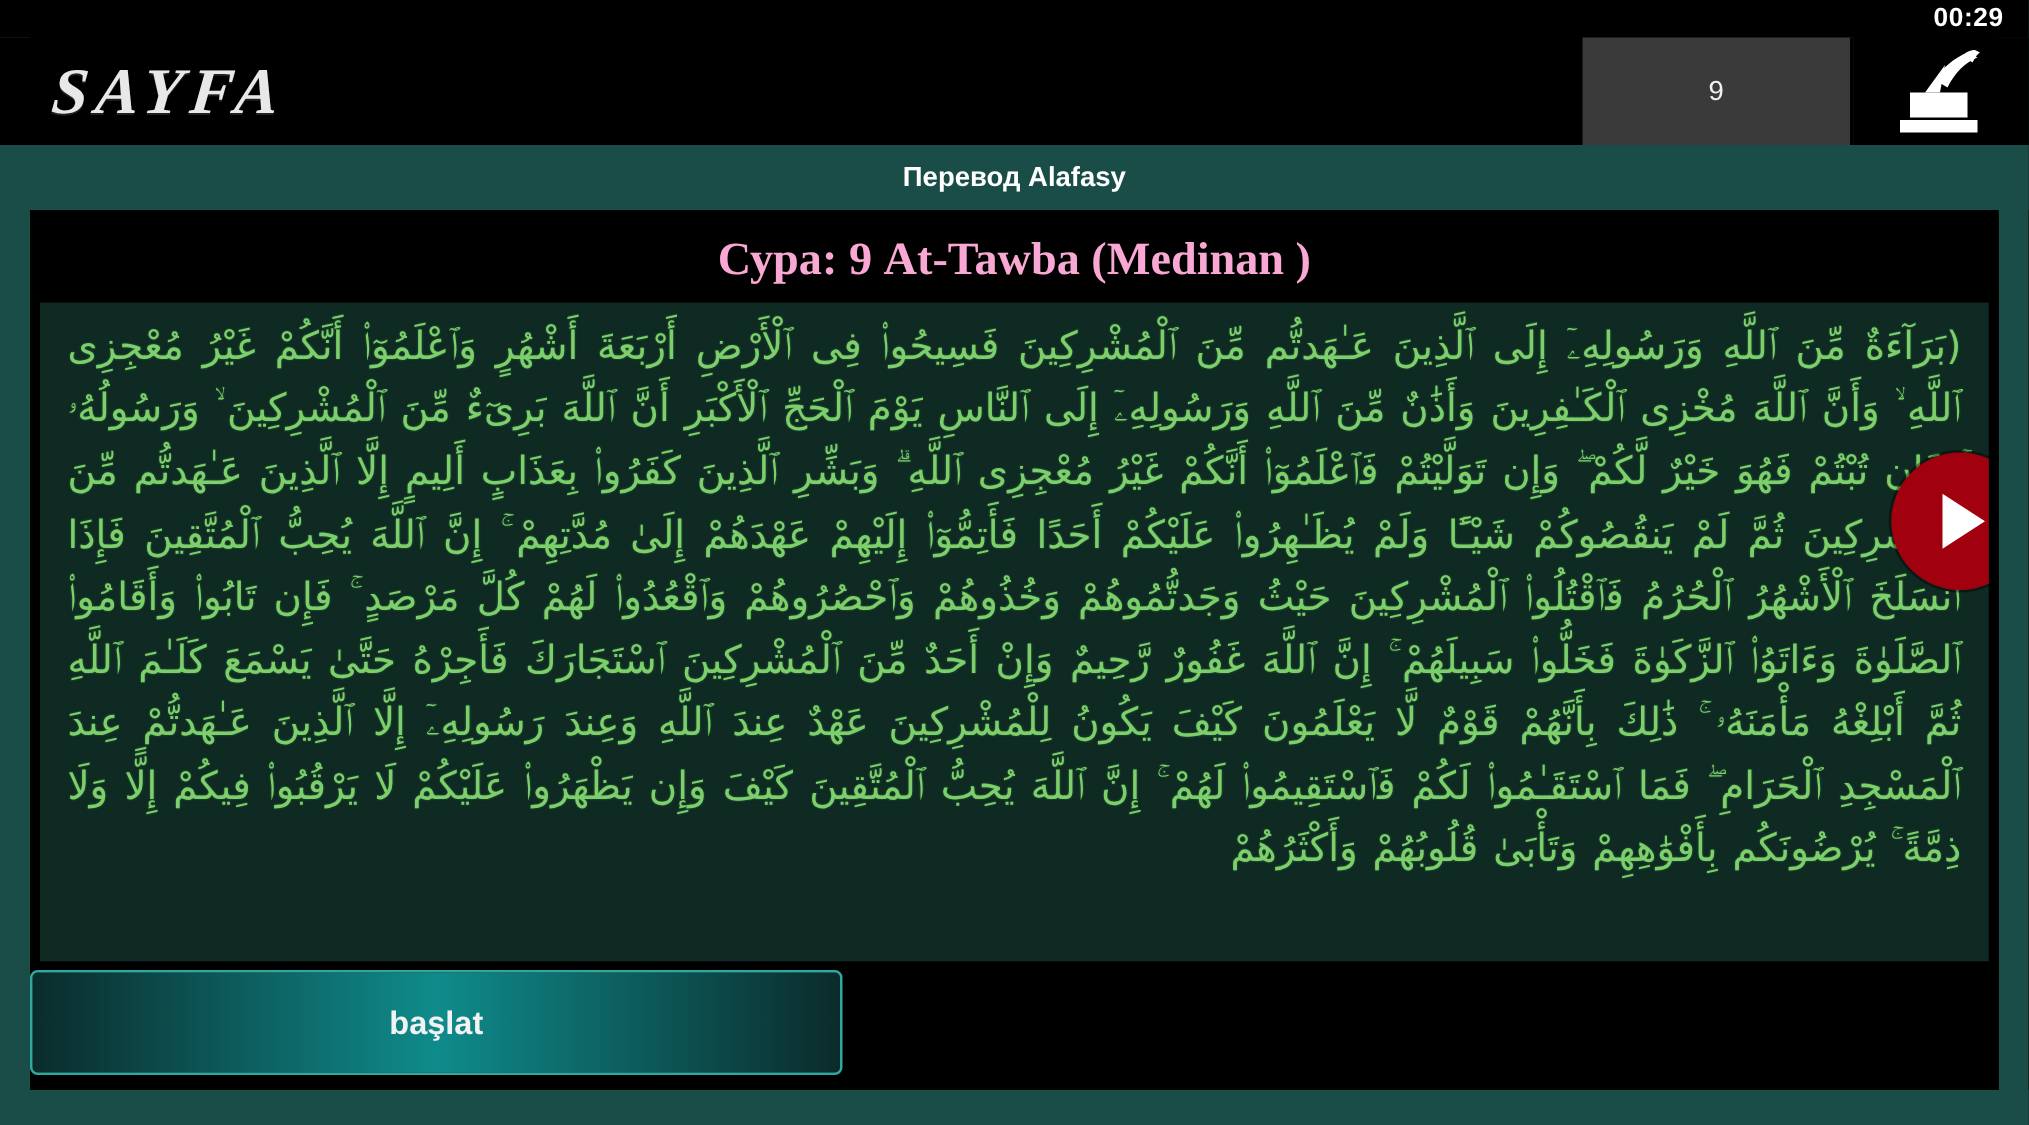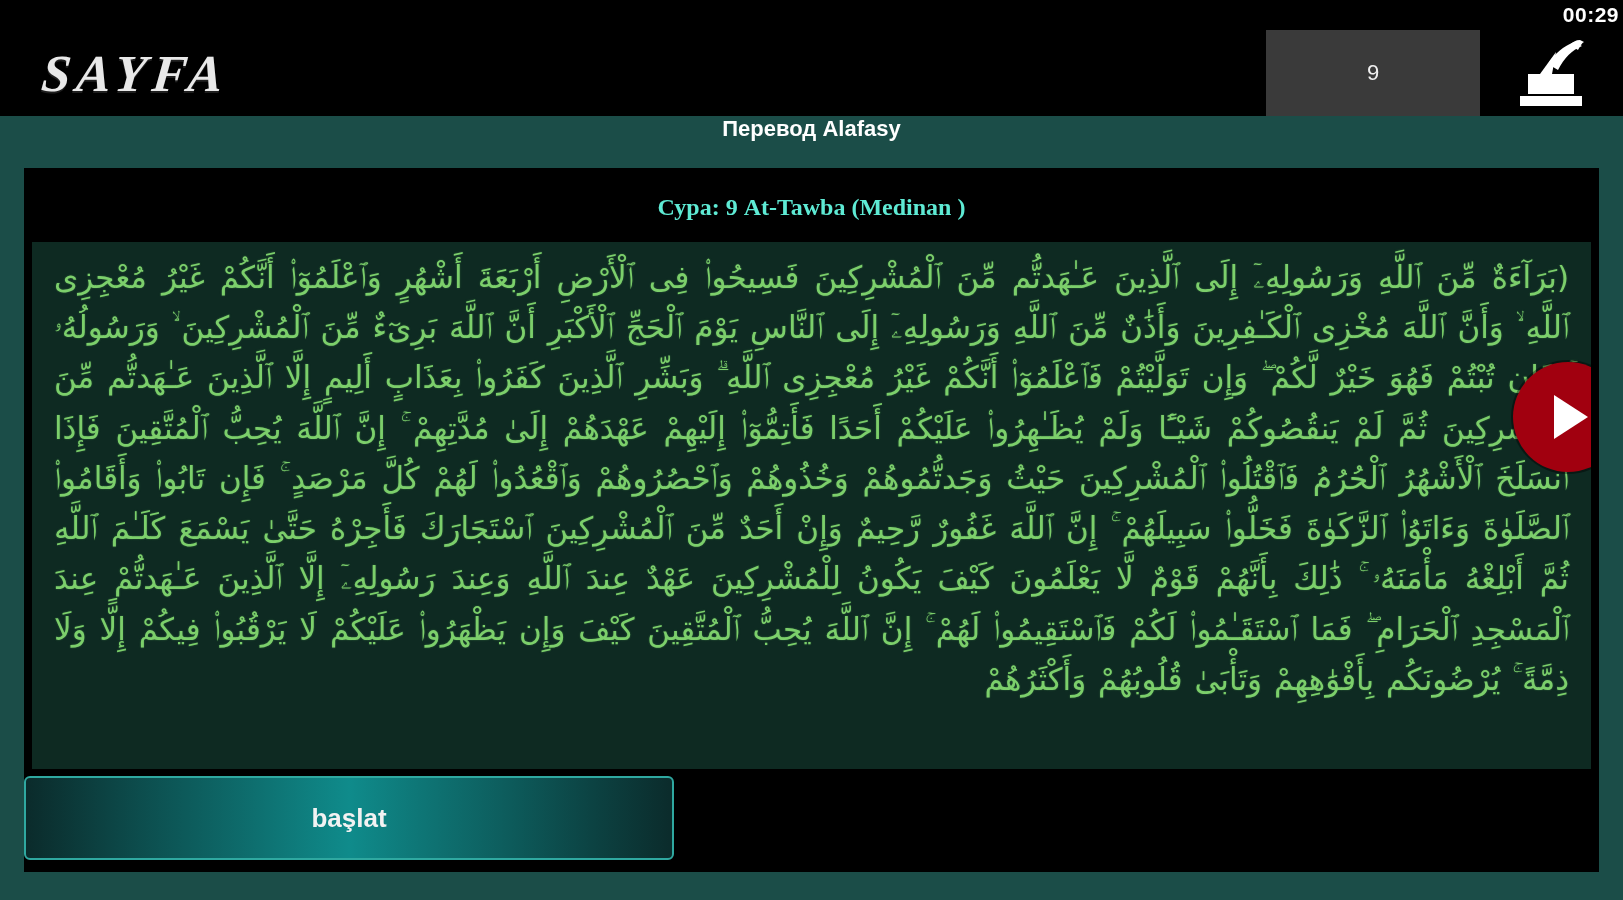--- a/index.html
+++ b/index.html
@@ -30,21 +30,21 @@
     position: absolute;
     top: -0px;
     left: -24px;
     width: 1623px;
     height: 30px;
     background: #000000;
     color: #ffffff;
     display: flex;
     align-items: center;
     justify-content: flex-end;
-    padding-right: 4px;
+    padding-right: 20px;
     box-sizing: border-box;
     font-size: 21px;
     font-weight: bold;
     letter-spacing: 0.5px;
   }
   .statusbar .clock { font-family: "Liberation Sans", sans-serif; }
 
   
   .appbar {
     position: absolute;
@@ -96,43 +96,44 @@
   
   .subtitle-band {
     position: absolute;
     top: 116px;
     left: -24px;
     width: 1623px;
     height: 52px;
     background: #1b4d48;
     color: #ffffff;
     display: flex;
+    align-items: center;
     justify-content: center;
     font-size: 22px;
     font-weight: bold;
   }
 
   
   .reader {
     position: absolute;
     top: 172px;
     left: 0px;
     width: 1575px;
     height: 700px;
     background: #000000;
     overflow: hidden;
   }
   .surah-title {
     height: 70px;
     display: flex;
     align-items: center;
     justify-content: center;
-    color: #5eead4;
+    color: #f9a8d4;
     font-family: "Liberation Serif", serif;
-    font-size: 24px;
+    font-size: 37px;
     font-weight: bold;
   }
   .ayah-area {
     position: relative;
     height: 527px;
     margin: 0 8px;
     background: #0e2a22;
     overflow: hidden;
   }
   .ayah-text {

